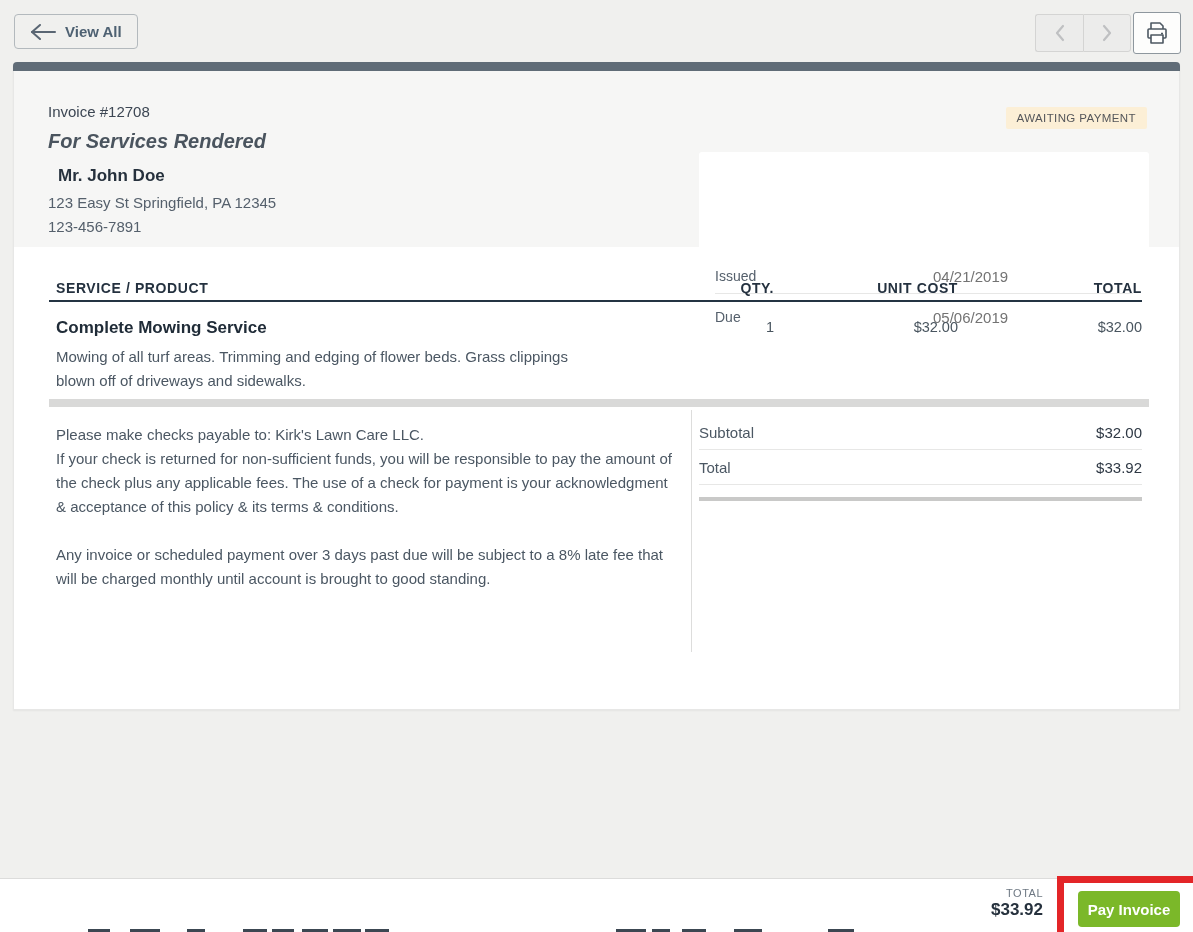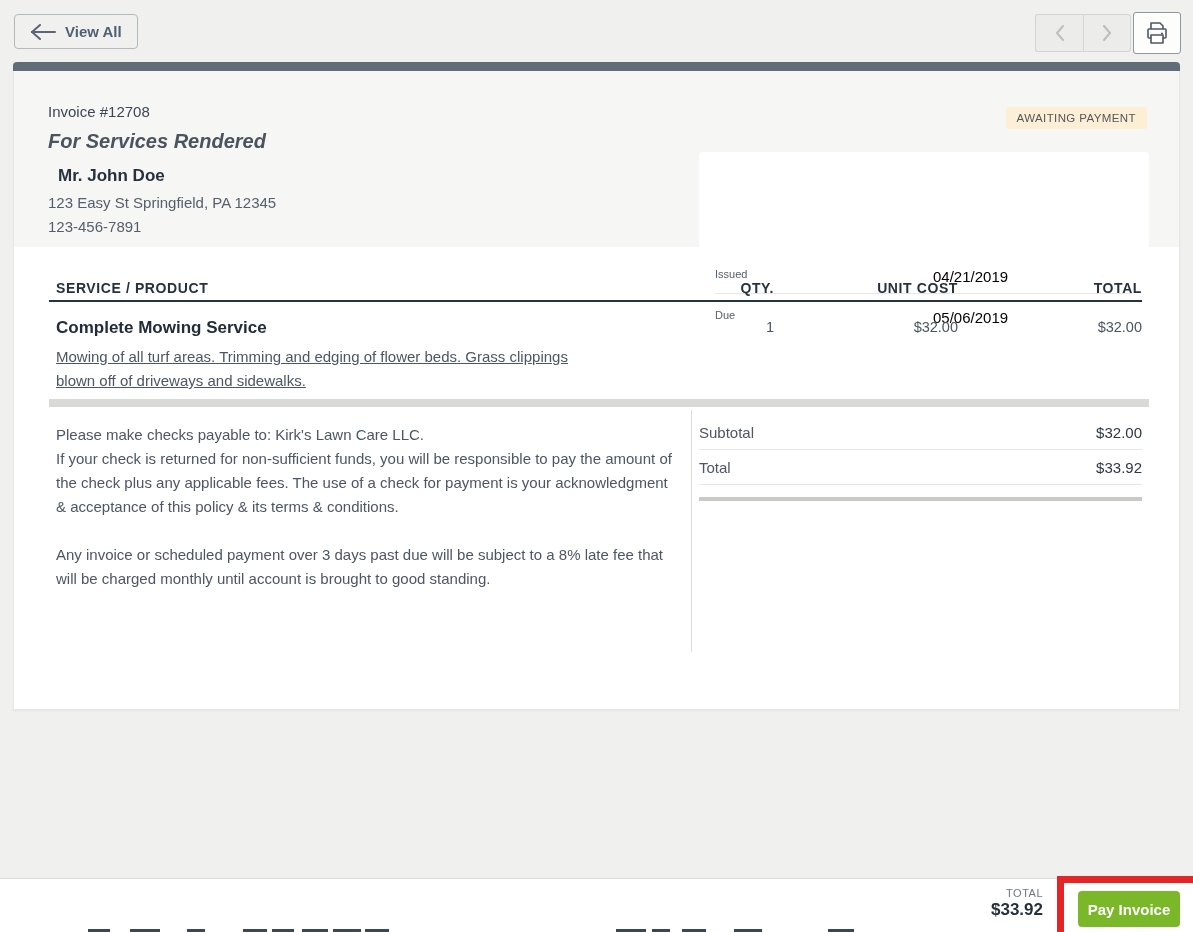--- a/index.html
+++ b/index.html
@@ -46,38 +46,38 @@
   .status-badge {
     position:absolute; right:32px; top:45px; padding:5px 11px;
     background:#fcefd6; color:#54565a; font-size:11.5px; letter-spacing:0.4px;
     border-radius:2px;
   }
   .dates-panel {
     position:absolute; left:685px; top:90px; width:450px; height:106px;
     background:#ffffff; border-radius:3px;
   }
   .date-row { position:absolute; left:0; width:100%; height:35px; }
-  .date-row .d-label { position:absolute; left:16px; top:9px; font-size:11px; color:#55606c; }
-  .date-row .d-value { position:absolute; left:234px; top:9px; font-size:15px; color:#000000; }
+  .date-row .d-label { position:absolute; left:16px; top:9px; font-size:14px; color:#55606c; }
+  .date-row .d-value { position:absolute; left:234px; top:9px; font-size:15px; color:#737373; }
   .date-divider { position:absolute; left:16px; top:141px; width:418px; height:1px; background:#e7e7e6; }
   .date-row.r1 { top:107px; } .date-row.r2 { top:148px; }
   
   .tbl-head { position:absolute; left:35px; top:214px; width:1093px; height:26px;
     border-bottom:2px solid #243443; }
   .tbl-head span { position:absolute; font-size:14px; font-weight:bold; color:#24313f; letter-spacing:0.6px; }
   .col-name  { left:7px; top:4px; }
   .col-qty   { left:645px; top:4px; width:80px;  text-align:right; }
   .col-unit  { left:779px; top:4px; width:130px; text-align:right; }
   .col-total { left:963px; top:4px; width:130px; text-align:right; }
   .item-row { position:absolute; left:35px; top:252px; width:1093px; }
   .item-name { position:absolute; left:7px; top:4px; font-size:17px; font-weight:bold; color:#202c38; }
   .item-qty  { position:absolute; left:645px; top:5px; width:80px; text-align:right; font-size:14.5px; color:#49555f; }
   .item-unit { position:absolute; left:779px; top:5px; width:130px; text-align:right; font-size:14.5px; color:#49555f; }
   .item-total{ position:absolute; left:963px; top:5px; width:130px; text-align:right; font-size:14.5px; color:#49555f; }
-  .item-desc { position:absolute; left:7px; top:31px; max-width:515px; font-size:15px; line-height:24px; color:#4b5763;text-decoration:underline; }
+  .item-desc { position:absolute; left:7px; top:31px; max-width:515px; font-size:15px; line-height:24px; color:#4b5763; }
   .split-bar { position:absolute; left:35px; top:337px; width:1100px; height:8px; background:#d9d9d8; }
   
   .notes { position:absolute; left:42px; top:361px; width:625px; font-size:15px; line-height:24px; color:#4b5763; }
   .notes p { white-space:pre-line; margin-bottom:24px; }
   .v-divider { position:absolute; left:677px; top:348px; width:1px; height:242px; background:#dddddc; }
   .totals { position:absolute; left:685px; top:353px; width:443px; }
   .tot-row { position:relative; height:35px; border-bottom:1px solid #e7e7e6; }
   .tot-row .t-label { position:absolute; left:0; top:9px; font-size:15px; color:#4b5763; }
   .tot-row .t-value { position:absolute; right:0; top:9px; font-size:15px; color:#2e3844; }
   .tot-endbar { margin-top:12px; width:443px; height:4px; background:#c9c9c8; }

